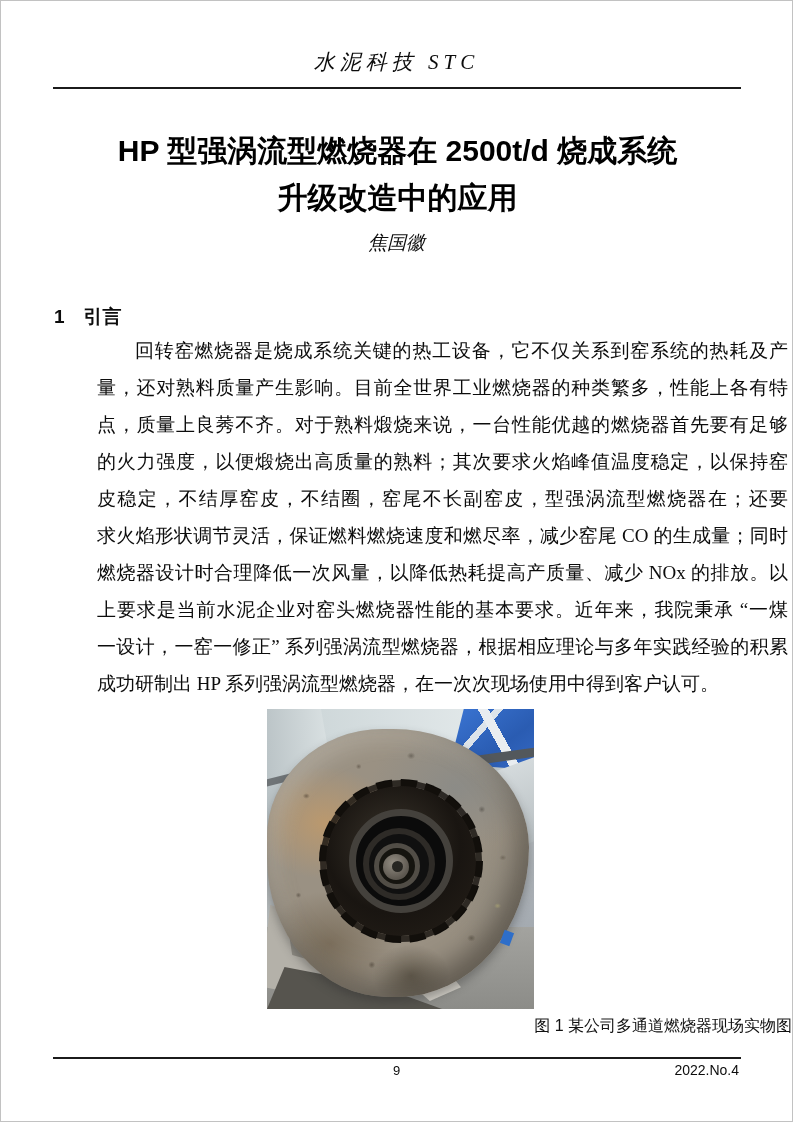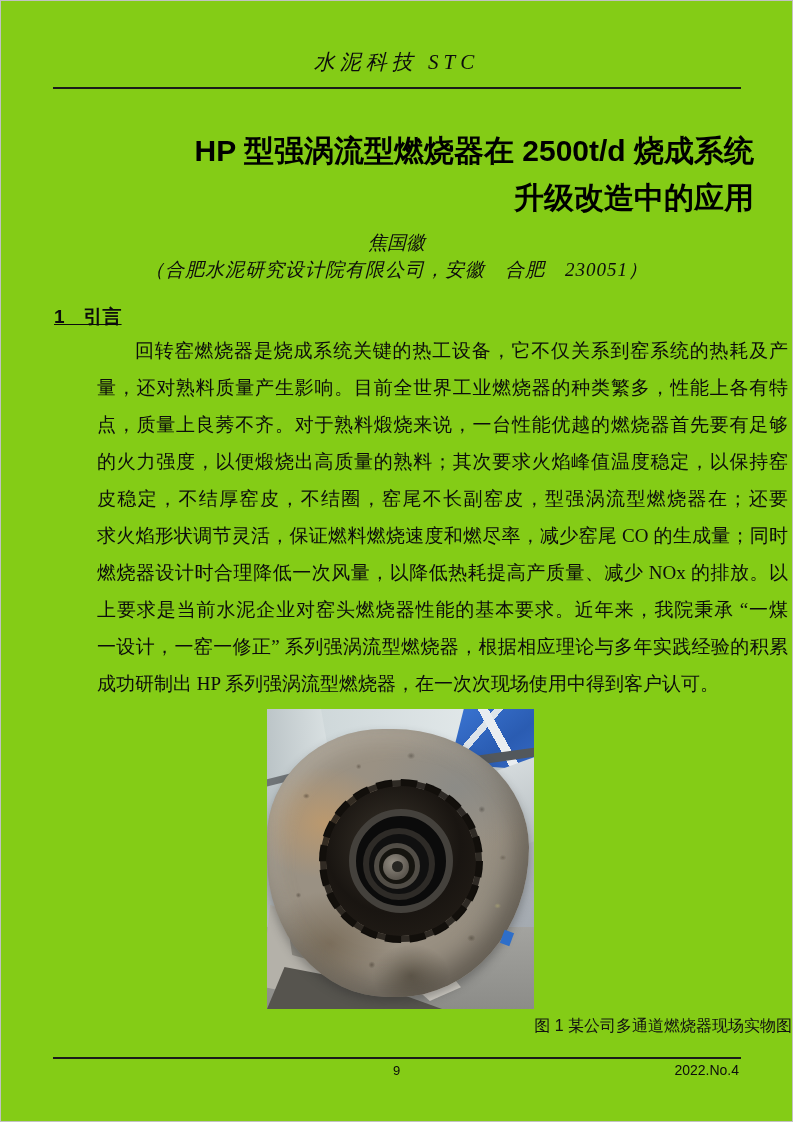--- a/index.html
+++ b/index.html
@@ -1,51 +1,51 @@
 <!DOCTYPE html>
 <html><head>
 <meta charset="utf-8">
 <style>
   * { margin:0; padding:0; box-sizing:border-box; }
   html,body { background:#e9e9e9; }
   .page {
     position:relative; width:793px; height:1122px; margin:0 auto;
-    background:#84cc16; border:1px solid #c2c2c2; overflow:hidden;
+    background:#ffffff; border:1px solid #c2c2c2; overflow:hidden;
     color:#0c0c0c;
     font-family:"Liberation Serif","DejaVu Serif",serif;
   }
 
   
   .journal-header {
     position:absolute; top:47px; left:0; width:100%;
     text-align:center; font-style:italic; font-size:21px; letter-spacing:5px;
     font-family:"Liberation Serif","DejaVu Serif",serif;
   }
   .header-rule { position:absolute; top:86px; left:52px; width:688px; height:2px; background:#1b1b1b; }
 
   
   .article-title {
-    position:absolute; top:126px; left:40px; width:713px; text-align:right;
+    position:absolute; top:126px; left:40px; width:713px; text-align:center;
     font-family:"Liberation Sans","DejaVu Sans",sans-serif;
     font-weight:700; font-size:30px; line-height:47px; color:#000;
   }
   .author {
     position:absolute; top:229px; left:0; width:100%; text-align:center;
     font-style:italic; font-size:19px;
   }
   .affiliation {
     position:absolute; top:256px; left:0; width:100%; text-align:center;
     font-style:italic; font-size:19px; letter-spacing:1px;
   }
 
   
   .section-heading {
     position:absolute; top:303px; left:53px;
     font-family:"Liberation Sans","DejaVu Sans",sans-serif;
-    font-weight:700; font-size:19px;text-decoration:underline;
+    font-weight:700; font-size:19px;
   }
 
   
   .para { position:absolute; top:331px; left:49px; width:691px; font-size:19px;margin-left:47px; }
   .pline {
     height:37px; line-height:37px;
     text-align:justify; text-align-last:justify;
     overflow:hidden; white-space:nowrap;
   }
   .pline.first { text-indent:38px; }
@@ -154,21 +154,20 @@
 
   <div class="journal-header">水泥科技 STC</div>
   <div class="header-rule"></div>
 
   <div class="article-title">
     <div>HP 型强涡流型燃烧器在 2500t/d 烧成系统</div>
     <div>升级改造中的应用</div>
   </div>
 
   <div class="author">焦国徽</div>
-  <div class="affiliation">（合肥水泥研究设计院有限公司，安徽　合肥　230051）</div>
 
   <div class="section-heading">1　引言</div>
 
   <div class="para">
     <div class="pline first">回转窑燃烧器是烧成系统关键的热工设备，它不仅关系到窑系统的热耗及产</div>
     <div class="pline">量，还对熟料质量产生影响。目前全世界工业燃烧器的种类繁多，性能上各有特</div>
     <div class="pline">点，质量上良莠不齐。对于熟料煅烧来说，一台性能优越的燃烧器首先要有足够</div>
     <div class="pline">的火力强度，以便煅烧出高质量的熟料；其次要求火焰峰值温度稳定，以保持窑</div>
     <div class="pline">皮稳定，不结厚窑皮，不结圈，窑尾不长副窑皮，型强涡流型燃烧器在；还要</div>
     <div class="pline">求火焰形状调节灵活，保证燃料燃烧速度和燃尽率，减少窑尾 CO 的生成量；同时</div>

